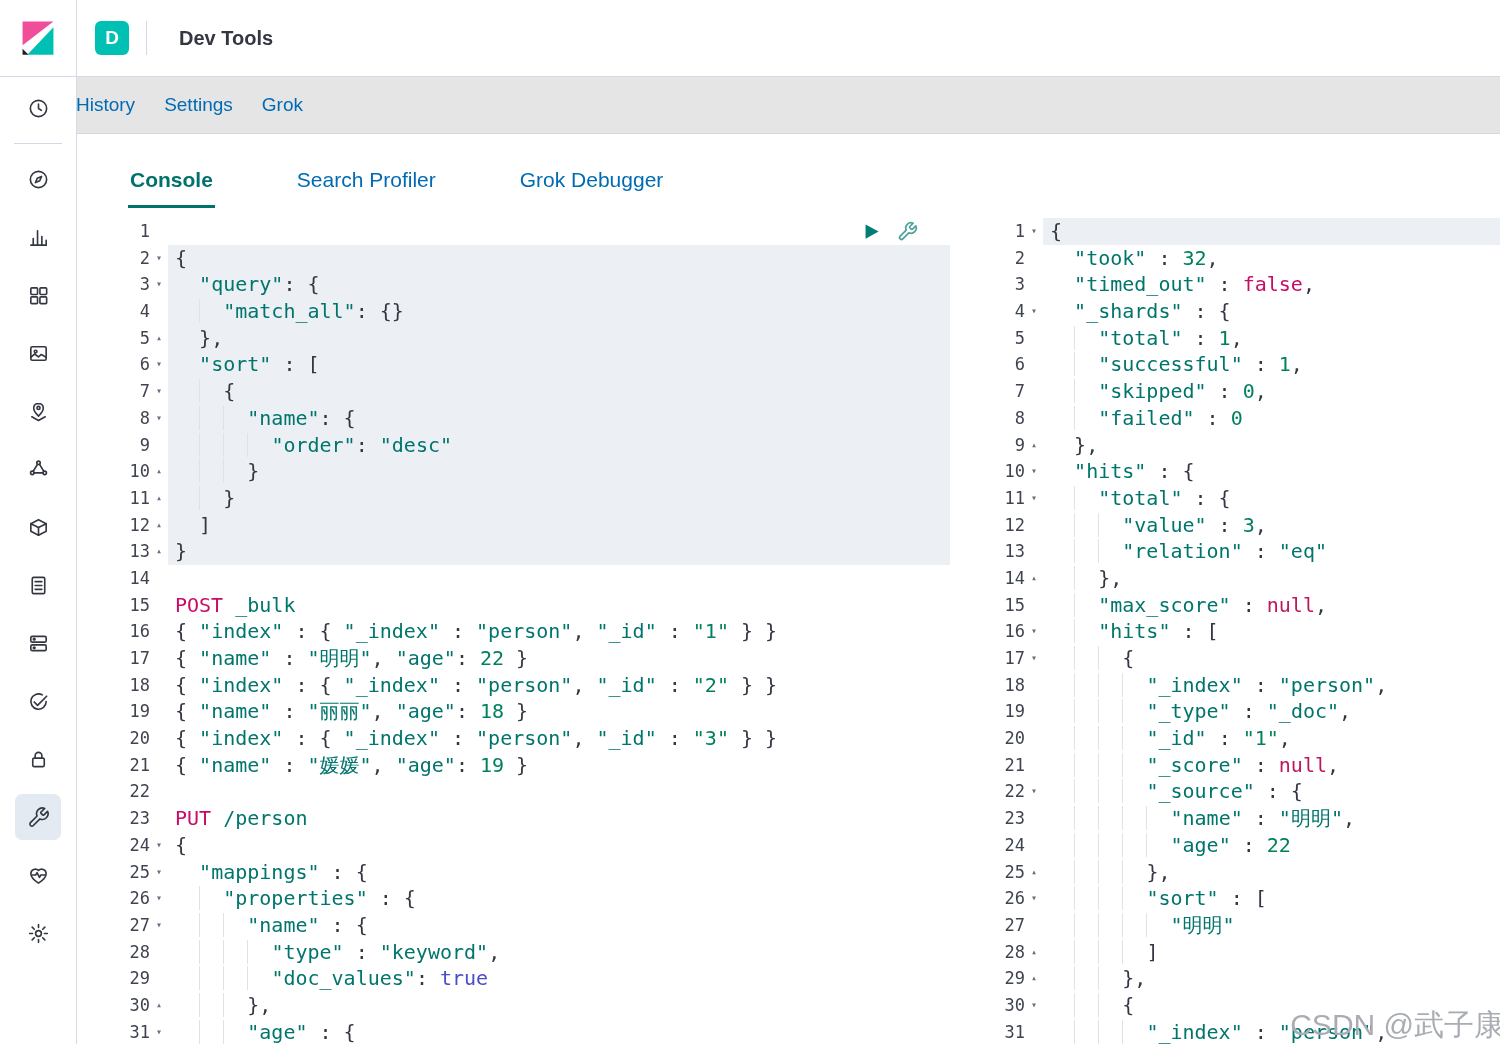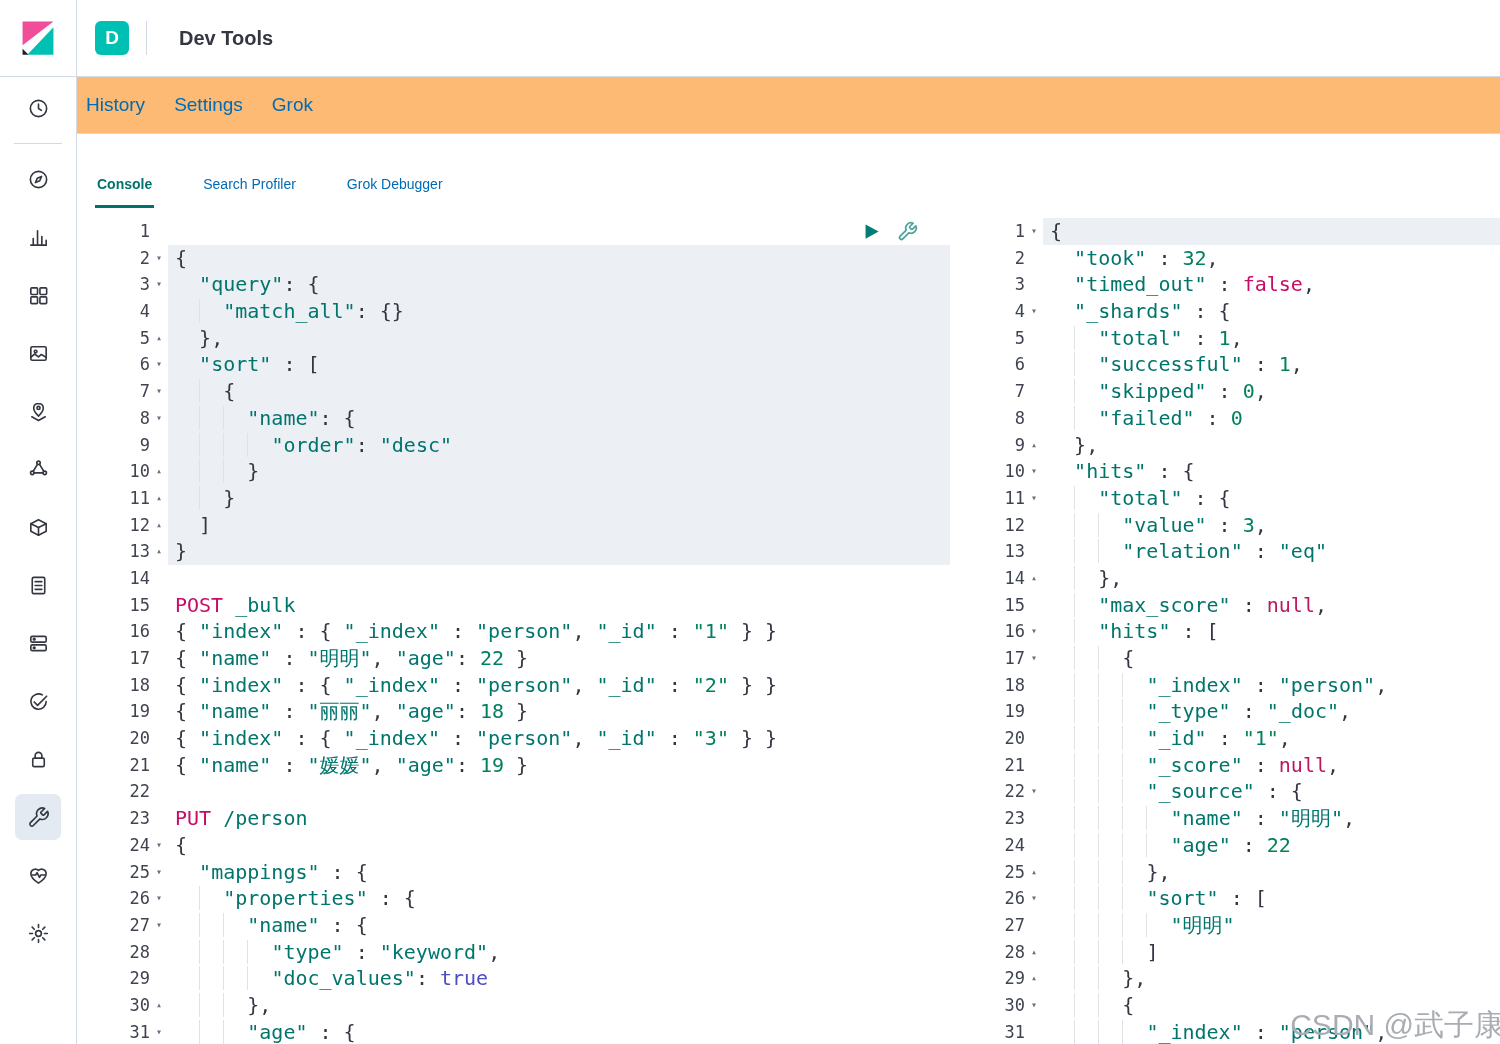--- a/index.html
+++ b/index.html
@@ -19,28 +19,28 @@
   
   .rail{position:absolute;top:76px;left:0;bottom:0;width:76px;background:#fff;
        border-right:1px solid #D3DAE6;z-index:15;display:flex;flex-direction:column;align-items:center;}
   .rail-btn{width:46px;height:46px;border-radius:7px;display:flex;align-items:center;justify-content:center;flex:none;margin-top:12px;}
   .rail-btn.first{margin-top:9px;}
   .rail-btn.active{background:#E4EAF2;}
   .rail-sep{width:48px;height:1px;background:#D3DAE6;margin-top:12px;flex:none;}
   .rail-btn svg{stroke:#343741;fill:none;stroke-width:1.7;stroke-linecap:round;stroke-linejoin:round;}
 
   
-  .nav{position:absolute;left:76px;top:76px;right:0;height:57px;background:#fdba74;
-       border-bottom:1px solid #D3DAE6;display:flex;align-items:center;gap:29px;padding-left:10px;z-index:12;}
+  .nav{position:absolute;left:76px;top:76px;right:0;height:57px;background:#e5e5e5;
+       border-bottom:1px solid #D3DAE6;display:flex;align-items:center;gap:29px;z-index:12;}
   .nav-link{color:#006BB4;font-size:19px;font-weight:500;cursor:pointer;}
 
   
   .tabs{position:absolute;left:76px;top:134px;right:0;height:74px;background:#fff;
        display:flex;align-items:flex-end;gap:47px;padding-left:19px;z-index:12;}
-  .tab{font-size:14px;color:#006BB4;padding:0 2px 16px 2px;font-weight:500;cursor:pointer;}
+  .tab{font-size:21px;color:#006BB4;padding:0 2px 16px 2px;font-weight:500;cursor:pointer;margin-left:33px;}
   .tab.active{color:#00726B;border-bottom:3px solid #00726B;padding-bottom:13px;font-weight:600;}
 
   
   .pane{position:absolute;top:218px;bottom:0;overflow:hidden;background:#fff;
        font-family:"DejaVu Sans Mono","Liberation Mono",monospace;font-size:20px;}
   .pane.left{left:75px;width:875px;}
   .pane.right{left:972px;width:528px;}
   .resizer{position:absolute;top:218px;bottom:0;left:950px;width:22px;background:#fff;z-index:5;}
 
   .row{display:flex;height:26.7px;line-height:26.8px;white-space:pre;}

